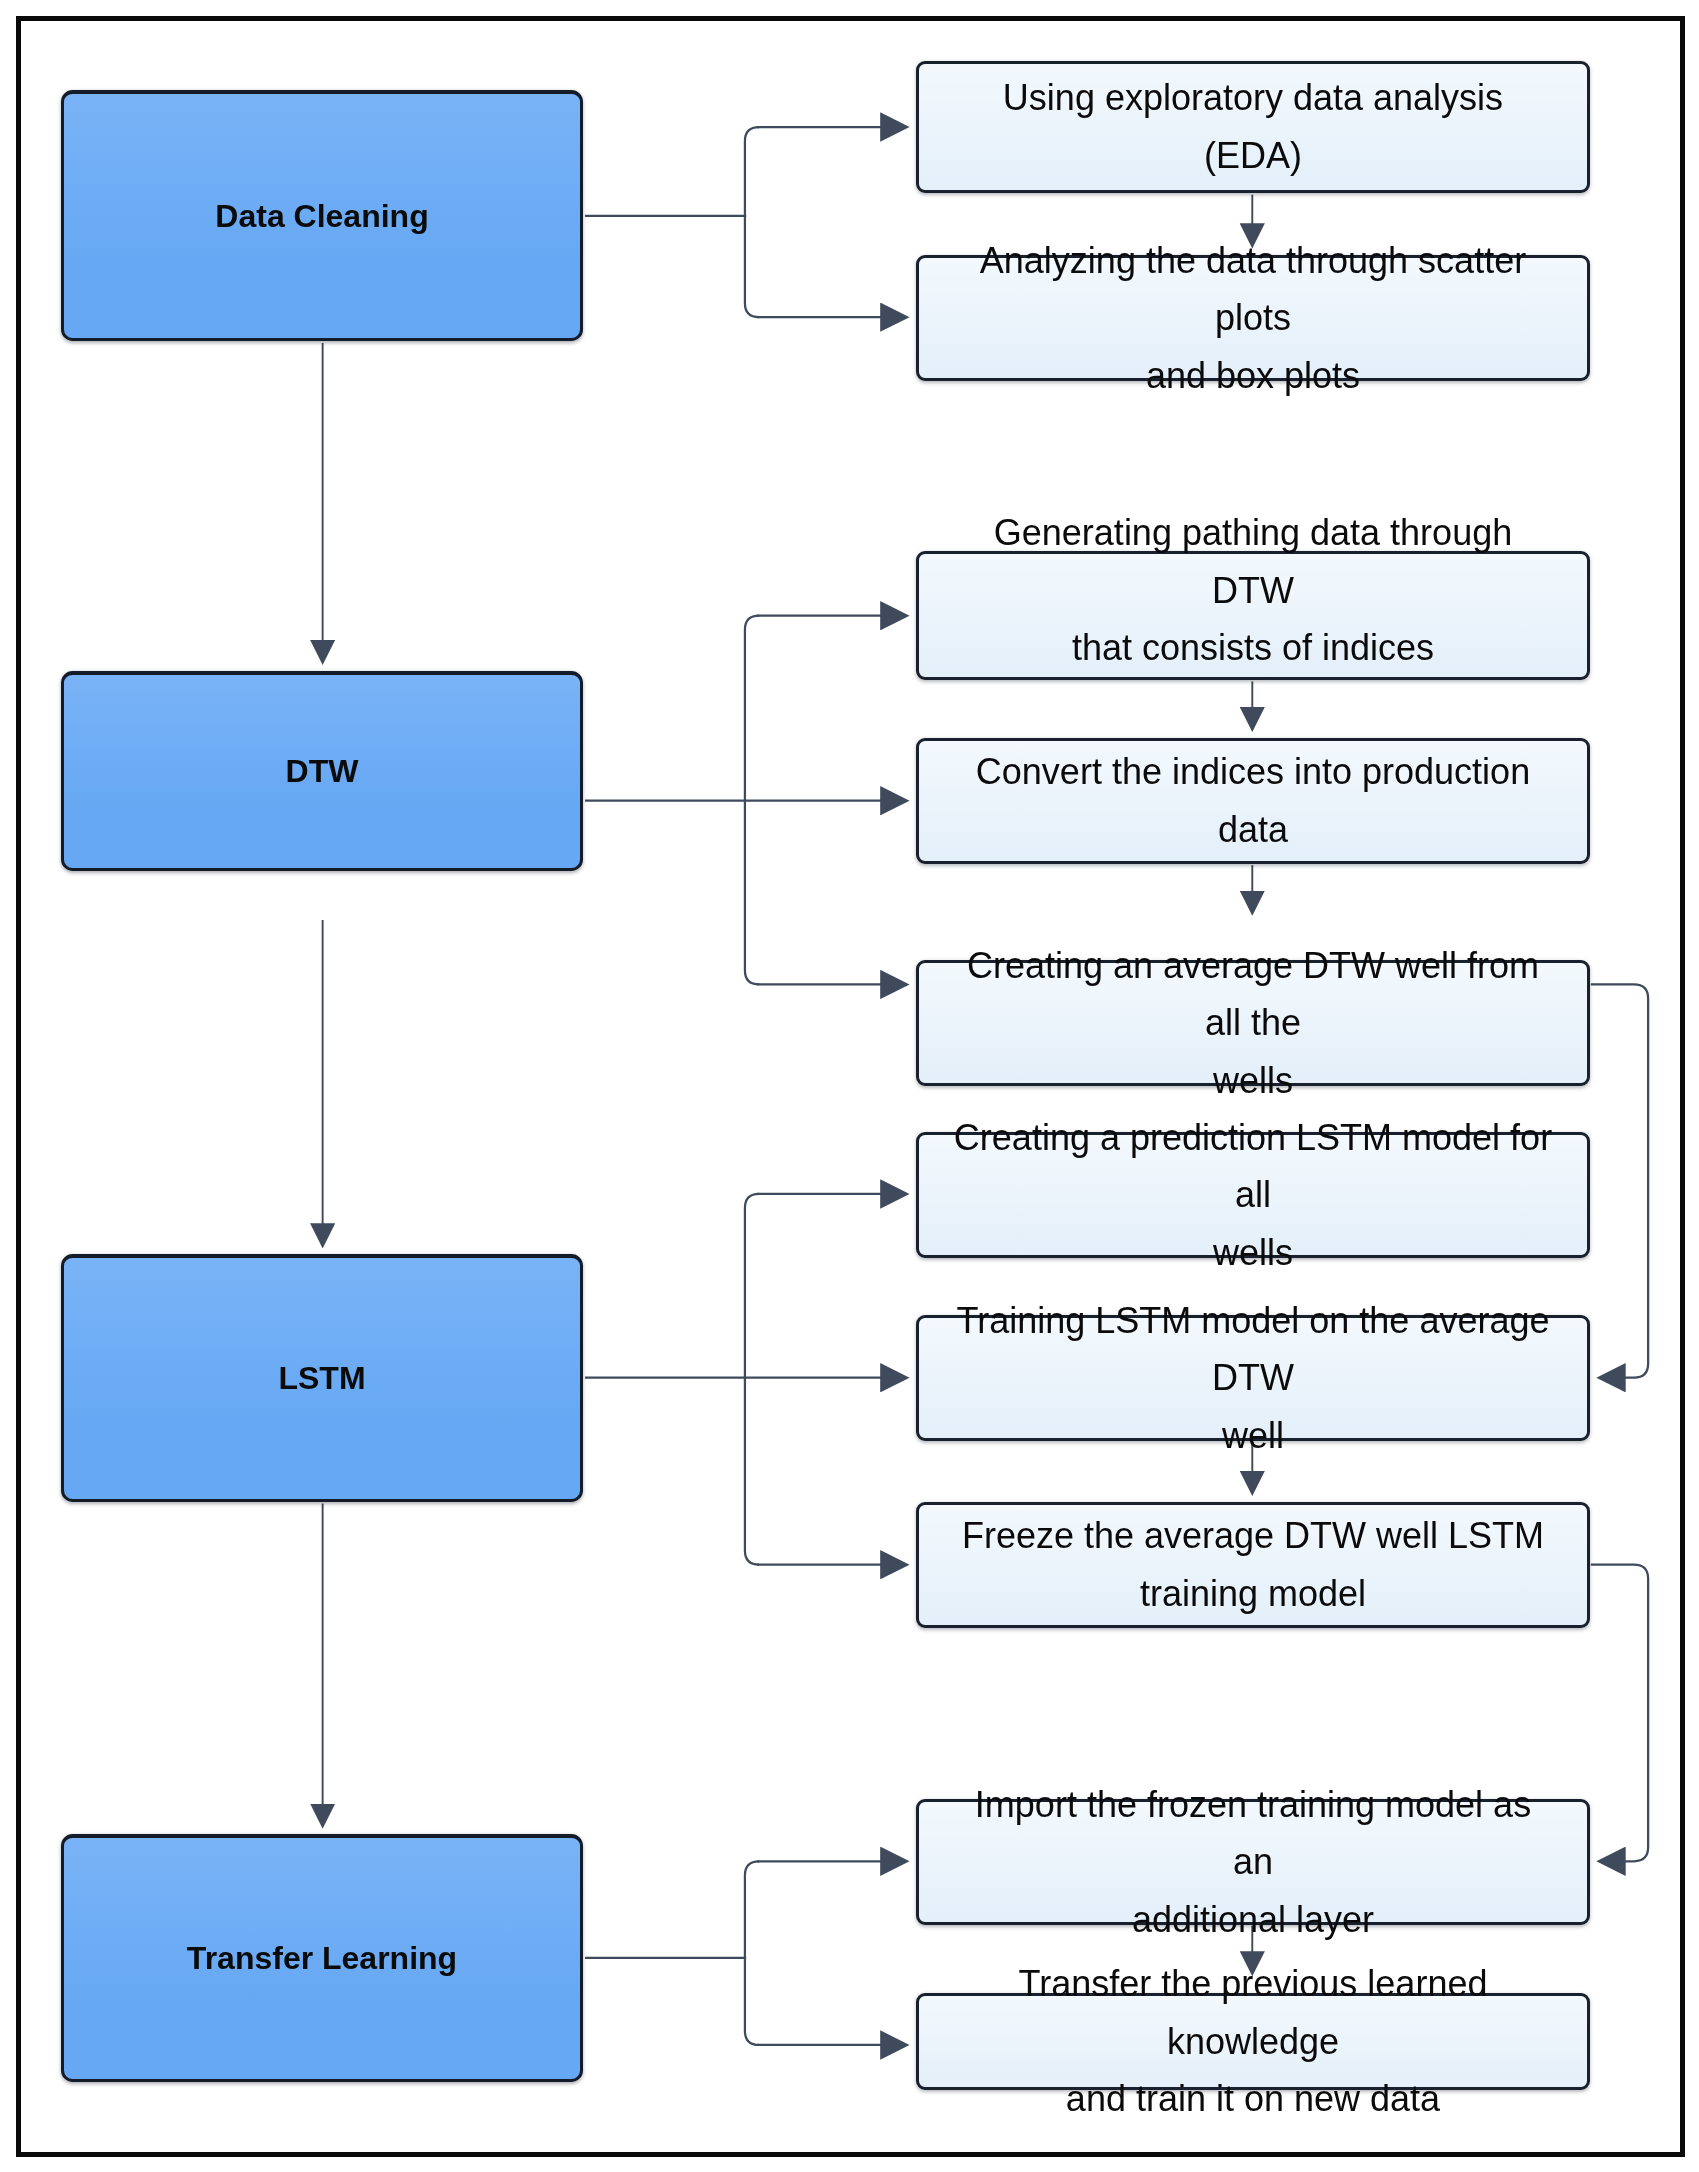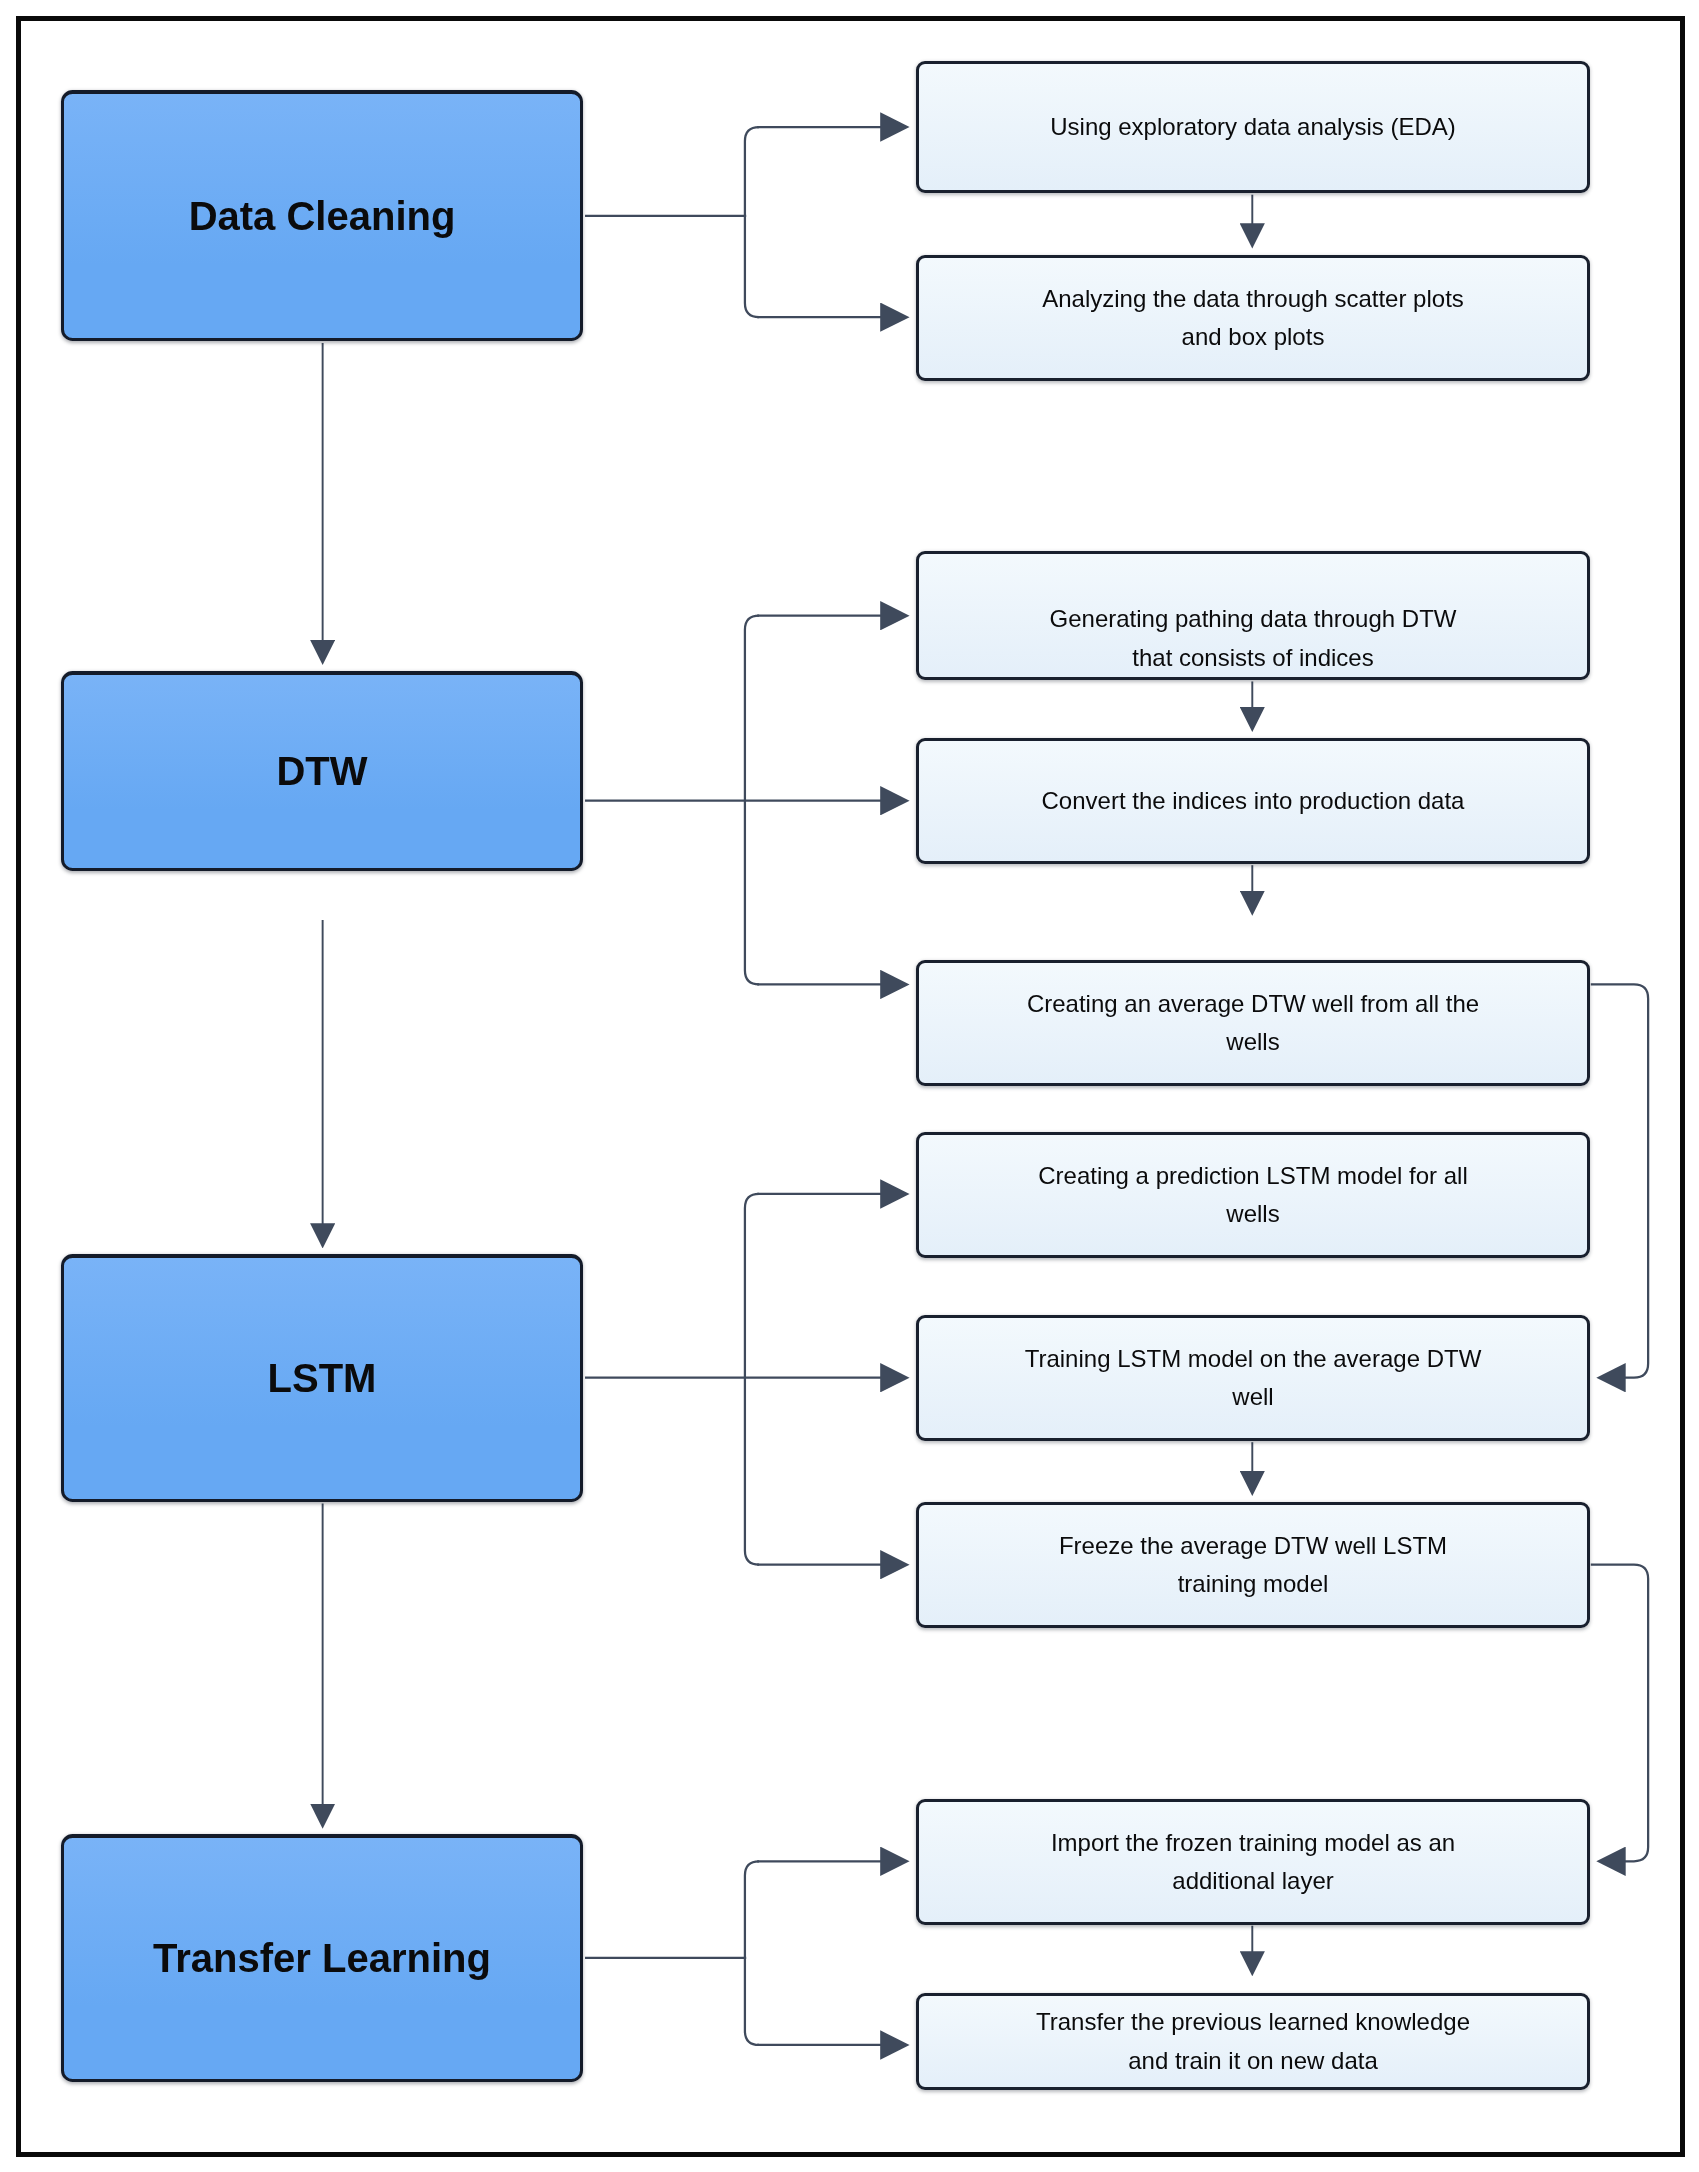--- a/index.html
+++ b/index.html
@@ -47,34 +47,34 @@
   .stage{
     position:absolute;
     left:61px;width:522px;
     box-sizing:border-box;
     background:linear-gradient(180deg,var(--stage_fill_top) 0%,var(--stage_fill) 70%);
     border:3.2px solid var(--stage_border);
     border-top-width:4.5px;
     border-radius:11.6px;
     display:flex;align-items:center;justify-content:center;
     text-align:center;
-    font-size:40px;font-weight:bold;
+    font-size:32px;font-weight:bold;
     box-shadow:0 1.9px 3.9px rgba(20,25,40,0.35);
   }
   .step{
     position:absolute;
     left:916px;width:674px;
     box-sizing:border-box;
     background:linear-gradient(180deg,var(--step_fill_top) 0%,var(--step_fill) 100%);
     border:3.2px solid var(--step_border);
     border-top-width:3.9px;
     border-radius:9px;
     display:flex;align-items:center;justify-content:center;
     text-align:center;
-    font-size:24px;line-height:1.6;
+    font-size:36px;line-height:1.6;
     padding:0 31px;
     box-shadow:0 1.9px 3.9px rgba(20,25,40,0.3);
   }
   .step-label{white-space:pre-line;}
 </style>
 </head>
 <body>
 
 <div class="canvas">
 

